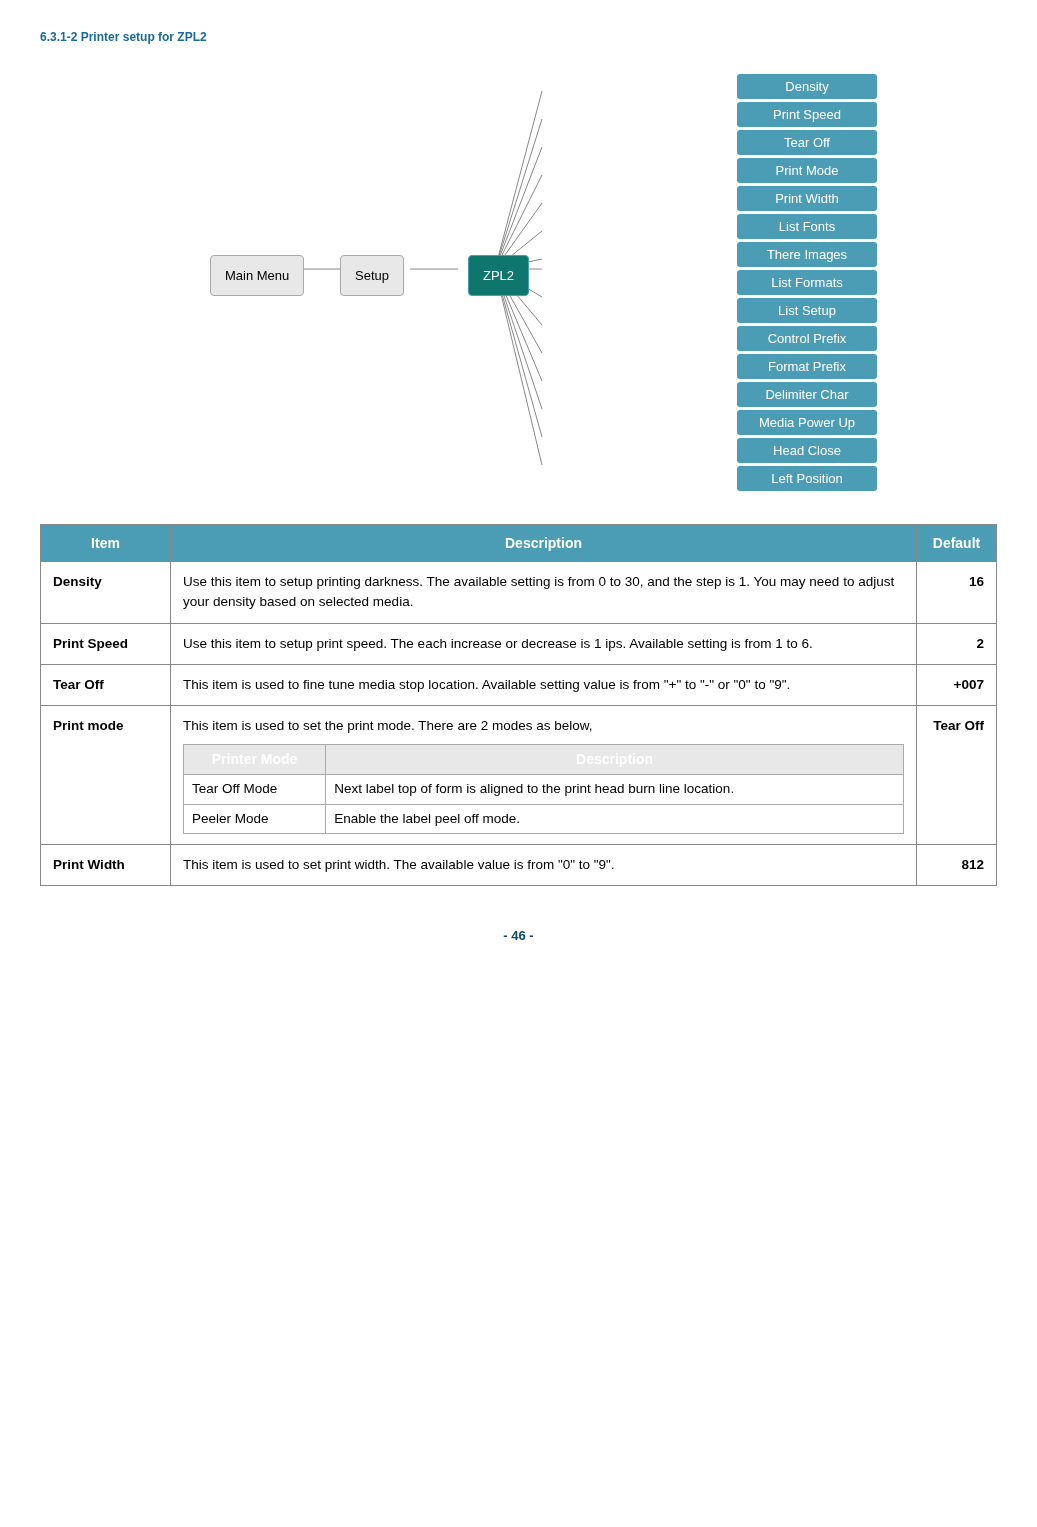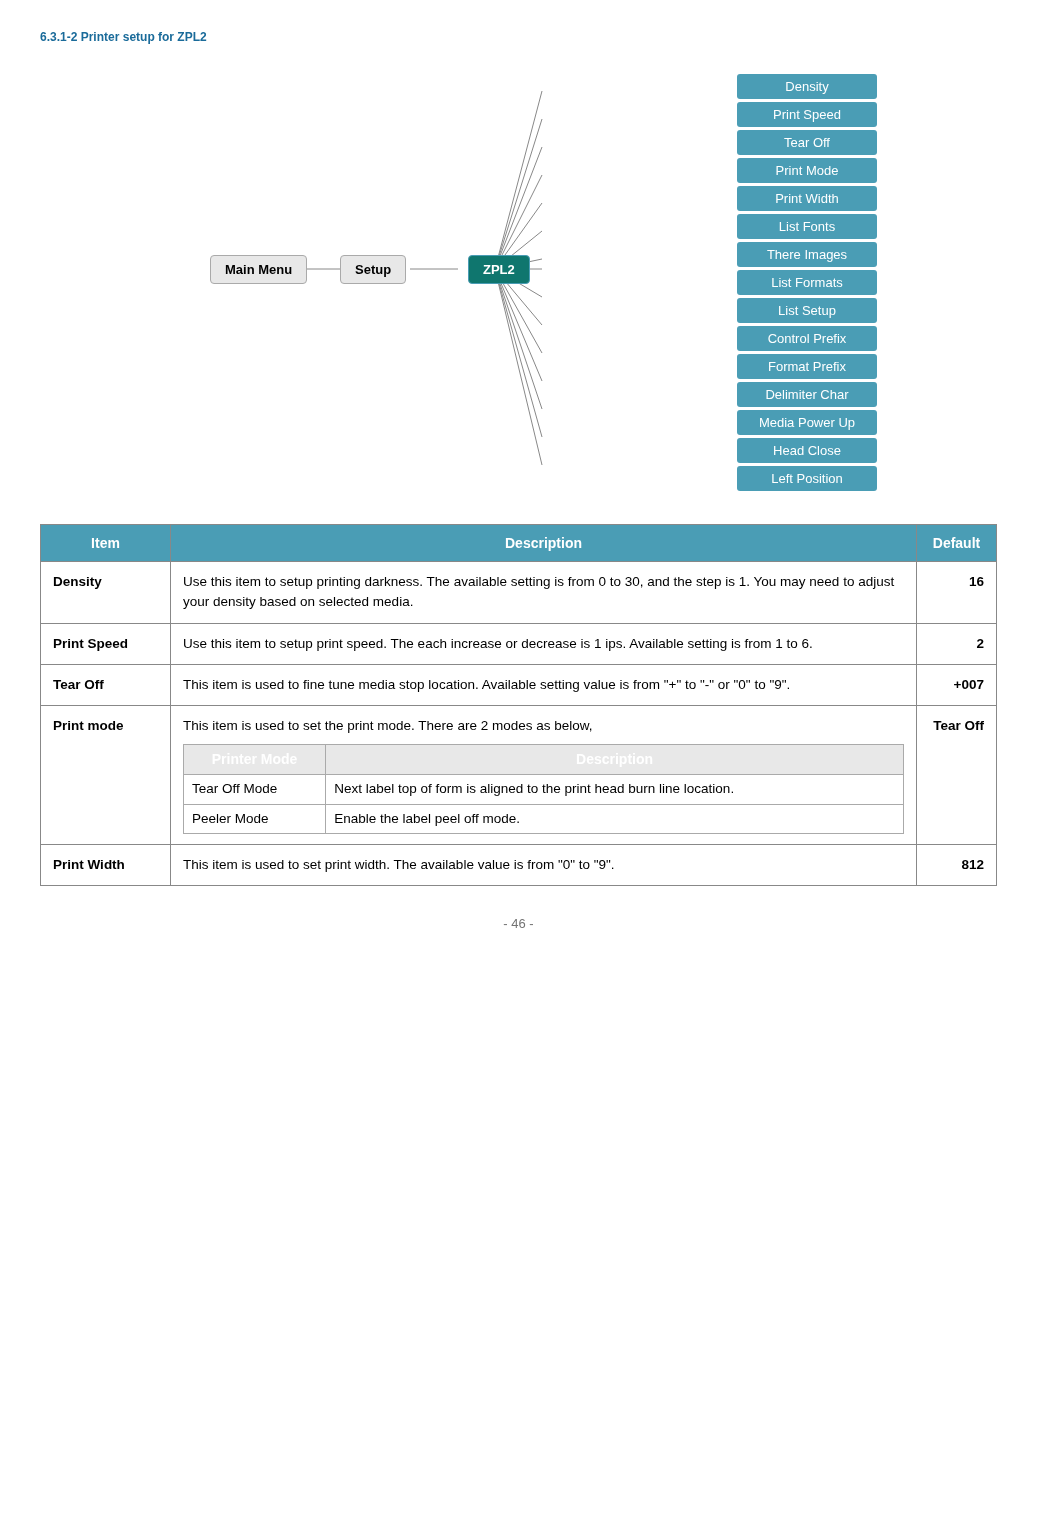--- a/index.html
+++ b/index.html
@@ -26,23 +26,23 @@
       width: 100%;
       height: 420px;
       margin-bottom: 40px;
     }
 
     .menu-box {
       position: absolute;
       background: #e8e8e8;
       border: 1px solid #aaa;
       border-radius: 4px;
-      padding: 6px 14px;
-      font-size: 13px;
-      font-weight: bold;
+      padding: 12px 14px;
+      font-size: 13px;
+      font-weight: normal;
       text-align: center;
       white-space: nowrap;
     }
 
     .zpl2-items {
       position: absolute;
       right: 120px;
       top: 10px;
       display: flex;
       flex-direction: column;
@@ -66,21 +66,21 @@
       top: 0; left: 0;
       width: 100%;
       height: 100%;
       pointer-events: none;
     }
 
     
     .data-table {
       width: 100%;
       border-collapse: collapse;
-      margin-bottom: 30px;
+      margin-bottom: 42px;
     }
 
     .data-table th, .data-table td {
       border: 1px solid #888;
       padding: 10px 12px;
       vertical-align: top;
     }
 
     .data-table thead th {
       background: #4a9db5;
@@ -124,21 +124,22 @@
     }
     .inner-table thead th {
       background: #e8e8e8;
       font-weight: bold;
     }
 
     .page-number {
       text-align: center;
       margin-top: 20px;
       font-size: 13px;
-      color: #737373;
+      color: #0c4a6e;
+      font-weight: bold;
     }
   </style>
 </head>
 <body>
 
 <h2>6.3.1-2 Printer setup for ZPL2</h2>
 
 <div class="diagram-container">
   <svg class="diagram-svg">
 

